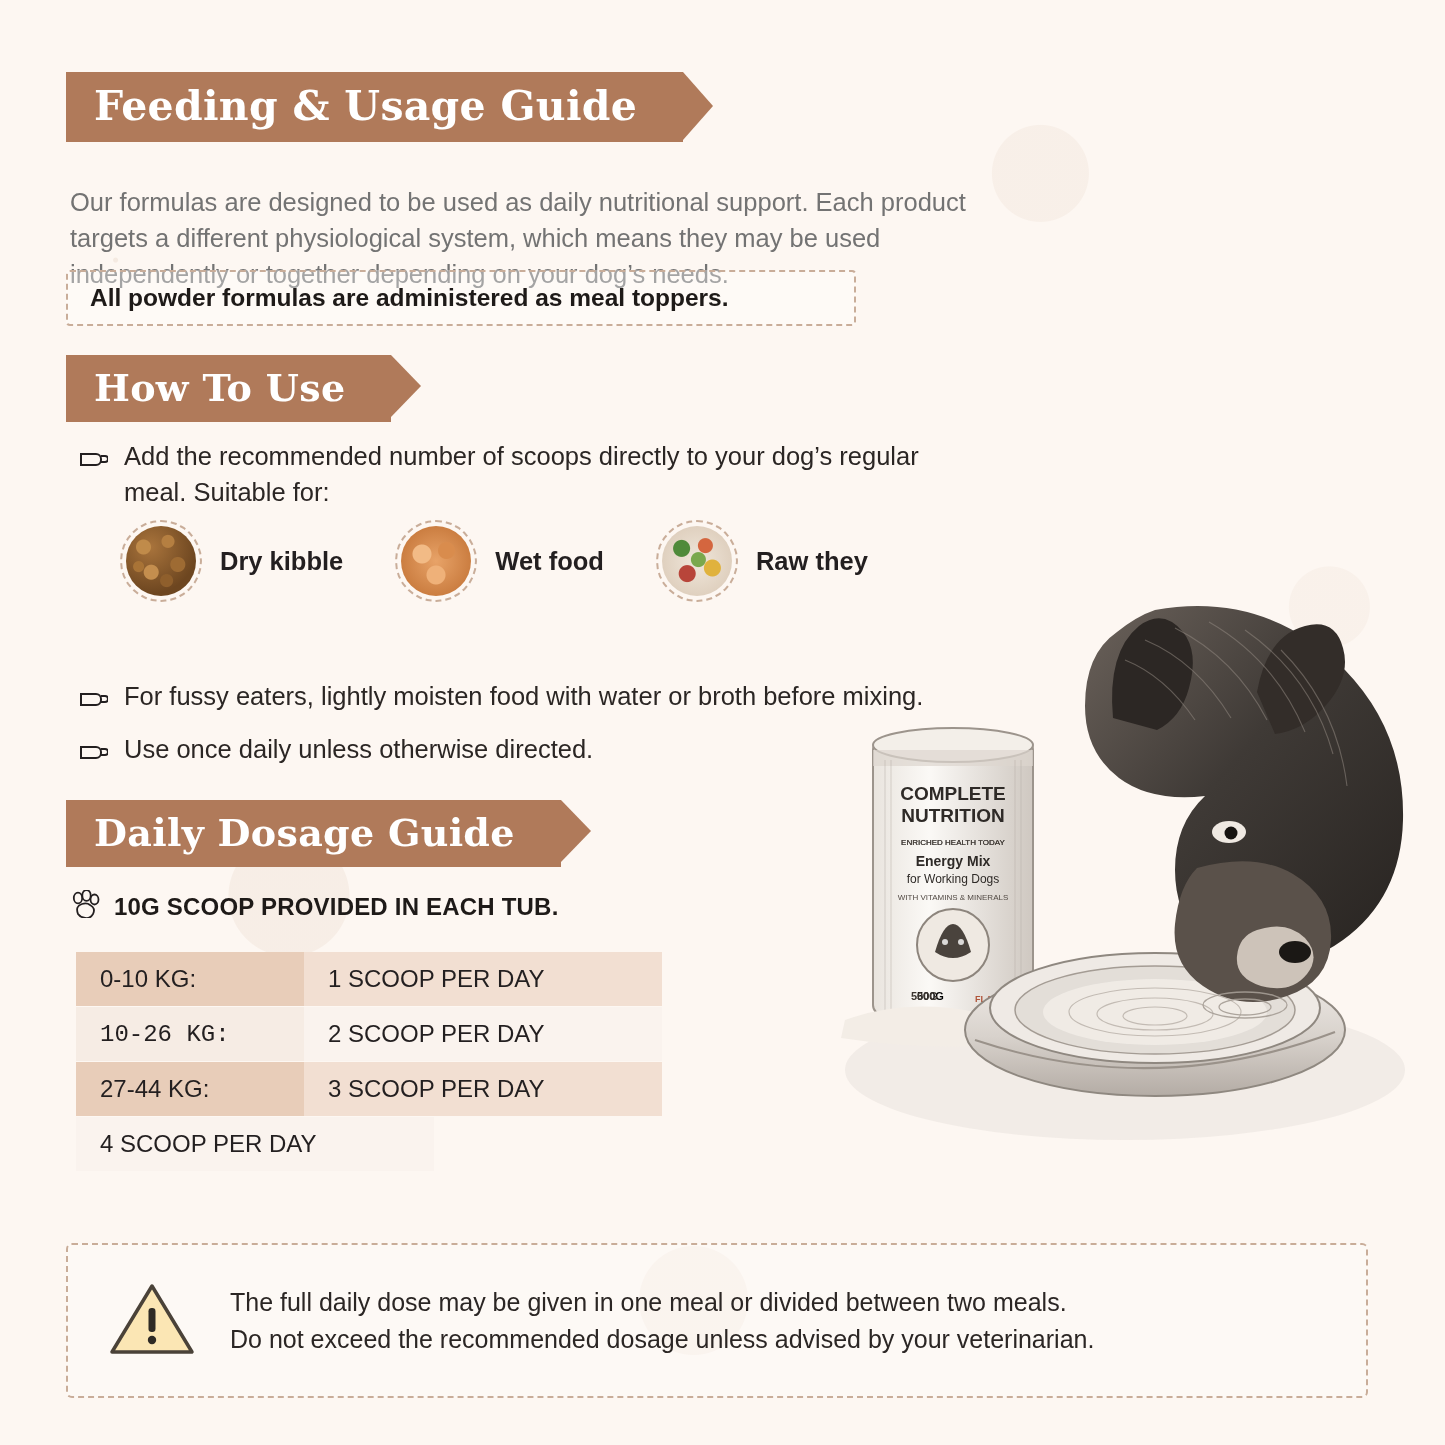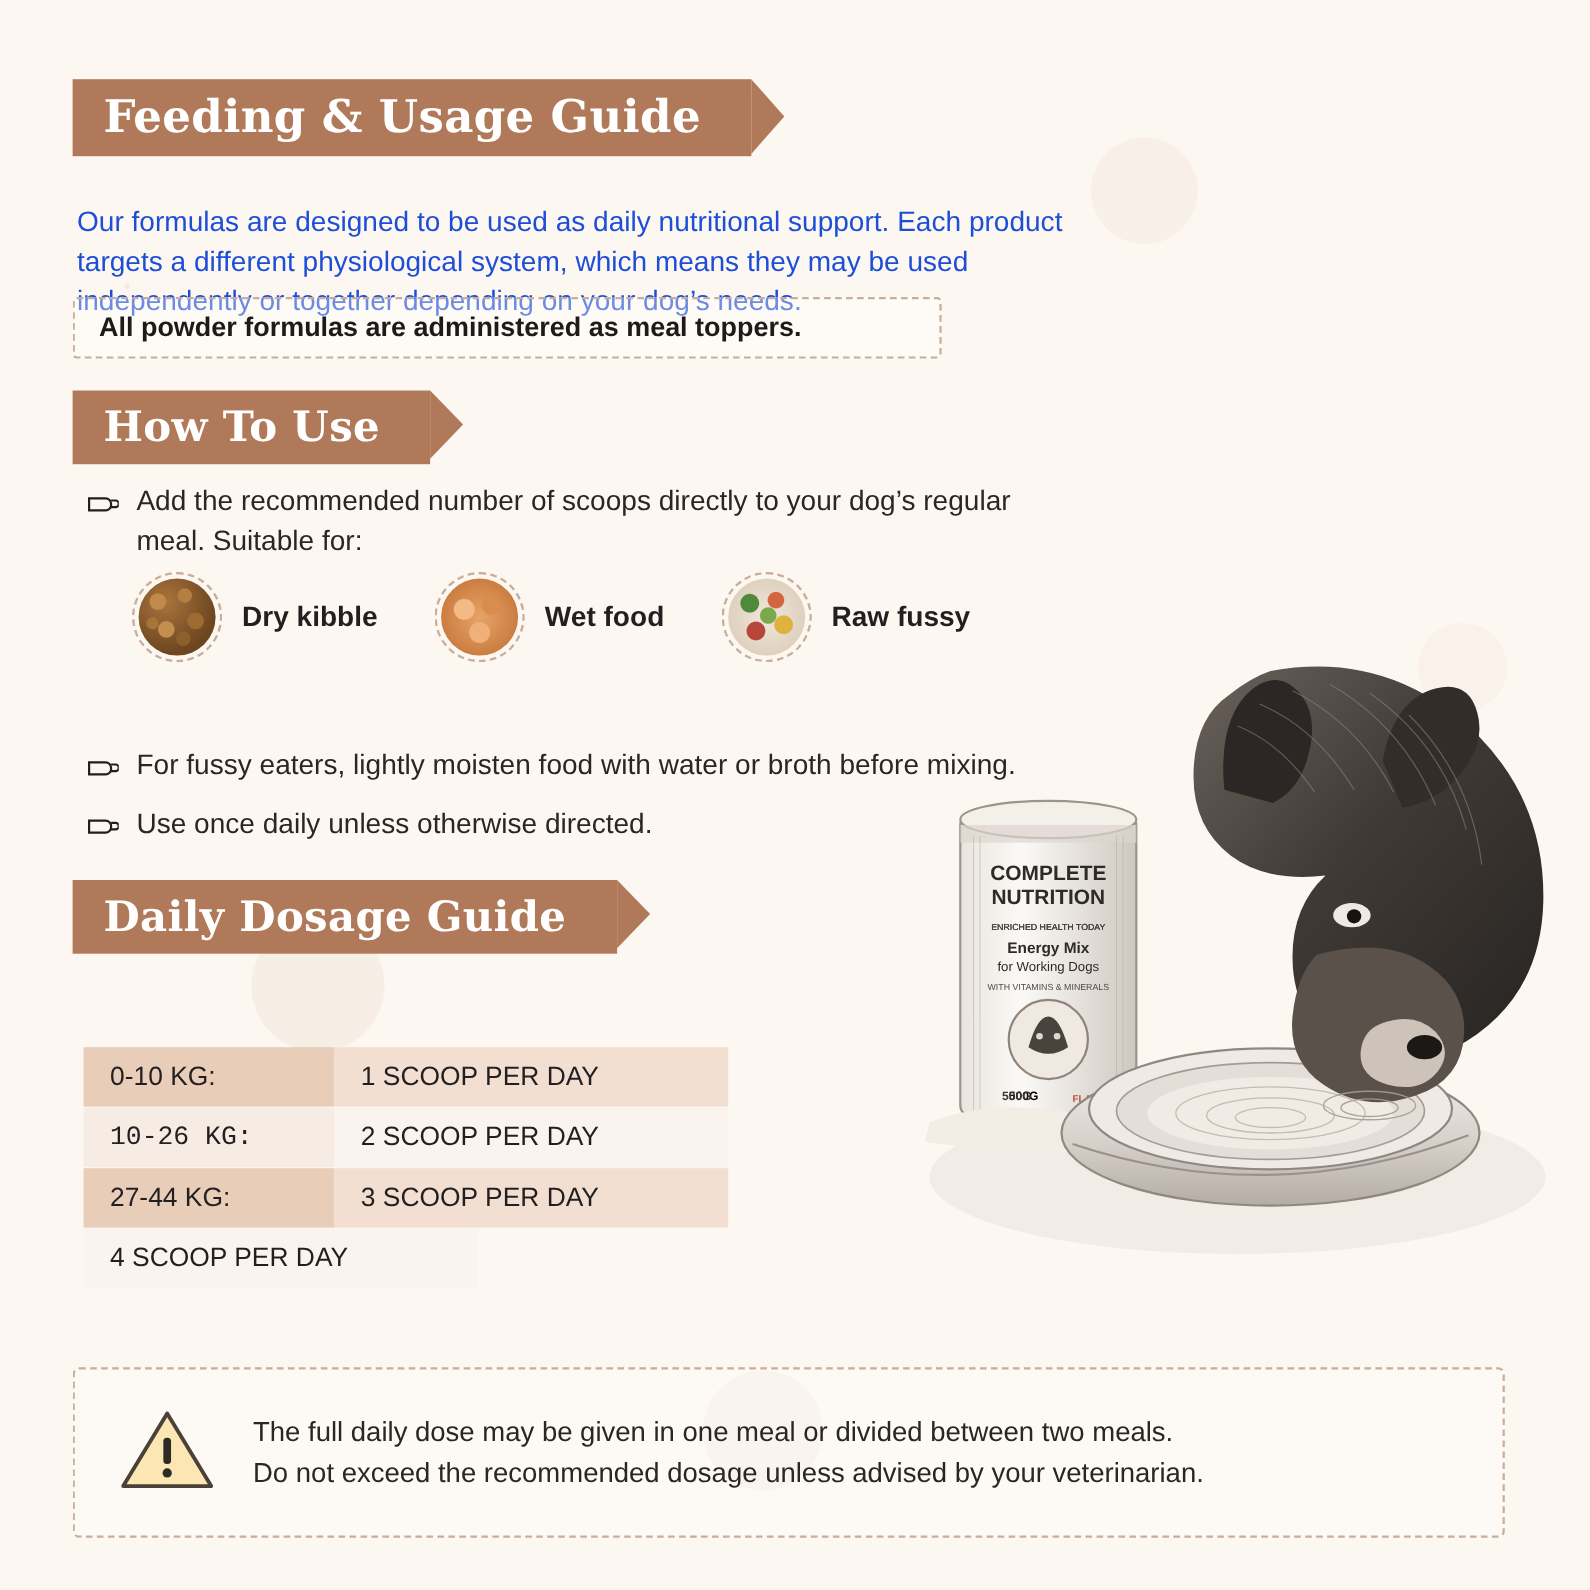--- a/index.html
+++ b/index.html
@@ -60,21 +60,21 @@
   .banner-wrap-2 { position: absolute; left: 66px; top: 355px; }
   .banner-wrap-3 { position: absolute; left: 66px; top: 800px; }
 
   
   .intro {
     position: absolute;
     left: 70px; top: 158px;
     width: 950px;
     font-size: 25.5px;
     line-height: 1.42;
-    color: #1d4ed8;
+    color: #737373;
   }
 
   .callout {
     position: absolute;
     left: 66px; top: 270px;
     width: 790px;
     border: 2px dashed #c9ad99;
     border-radius: 4px;
     padding: 12px 22px;
     font-size: 24.5px;
@@ -361,21 +361,21 @@
     <div class="food-item">
       <span class="food-circle">
           <span class="food-inner wet"></span>
         </span>
       <span class="food-label">Wet food</span>
     </div>
     <div class="food-item">
       <span class="food-circle">
           <span class="food-inner raw"></span>
         </span>
-      <span class="food-label">Raw fussy</span>
+      <span class="food-label">Raw they</span>
     </div>
   </div>
 
 
   <div class="step step-3">
     <span class="step-icon">
       <svg width="30" height="24" viewBox="0 0 30 24">
           <path d="M3 7 h15 a5 5 0 0 1 5 5 v1 a5 5 0 0 1 -5 5 h-15 z" fill="none" stroke="#231f20" stroke-width="2"></path>
           <path d="M23 9 h4 a3 3 0 0 1 0 6 h-4" fill="none" stroke="#231f20" stroke-width="2"></path>
         </svg>
@@ -390,20 +390,31 @@
           <path d="M23 9 h4 a3 3 0 0 1 0 6 h-4" fill="none" stroke="#231f20" stroke-width="2"></path>
         </svg>
     </span>
     <span>Use once daily unless otherwise directed.</span>
   </div>
 
   <div class="banner-wrap-3">
     <div class="banner b3">Daily Dosage Guide</div>
   </div>
 
+  <div class="scoop-note">
+    <span>
+      <svg width="30" height="28" viewBox="0 0 30 28">
+        <ellipse cx="8" cy="8" rx="4.2" ry="5.4" fill="none" stroke="#231f20" stroke-width="1.8"></ellipse>
+        <ellipse cx="16.5" cy="5.4" rx="4.2" ry="5.4" fill="none" stroke="#231f20" stroke-width="1.8"></ellipse>
+        <ellipse cx="24.5" cy="9.5" rx="4" ry="5" fill="none" stroke="#231f20" stroke-width="1.8"></ellipse>
+        <path d="M8 24 q-3 -8 4 -10 q5 -1.5 8 1 q6 3 3 9 q-3 5 -8 4 q-5 -1 -7 -4z" fill="none" stroke="#231f20" stroke-width="1.8"></path>
+      </svg>
+    </span>
+    <span>10G SCOOP PROVIDED IN EACH TUB.</span>
+  </div>
 
   <div class="dose-table">
     <div class="dose-row shade">
       <div class="cell weight">0-10 KG:</div>
       <div class="cell amount">1 SCOOP PER DAY</div>
     </div>
     <div class="dose-row plain">
       <div class="cell weight">10-26 KG:</div>
       <div class="cell amount">2 SCOOP PER DAY</div>
     </div>

